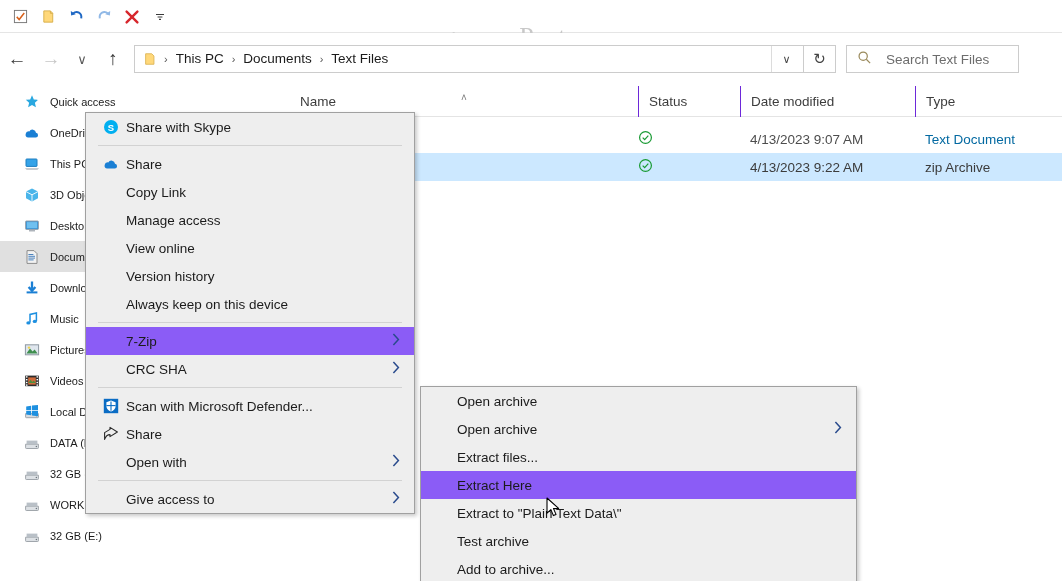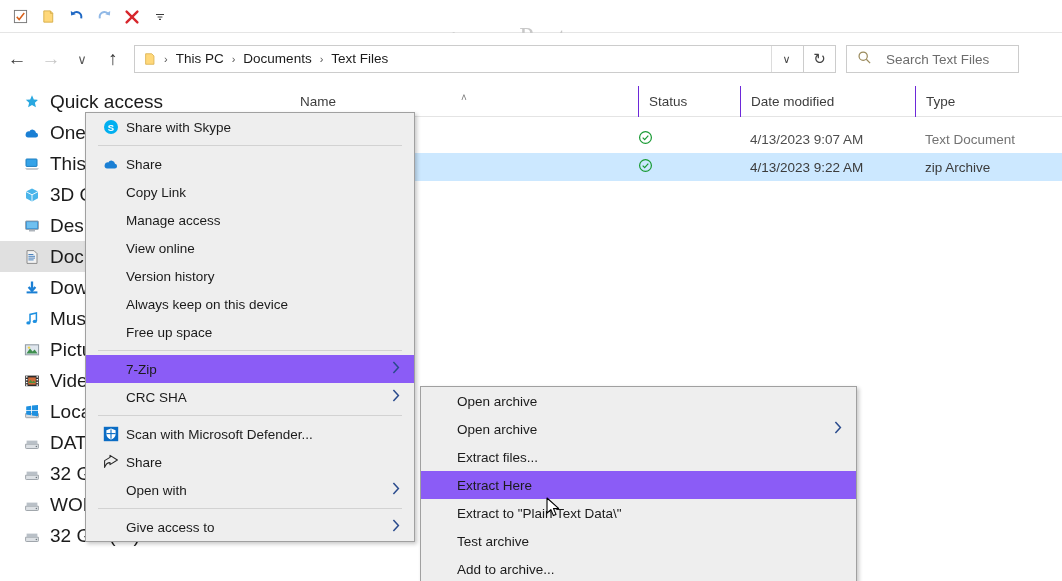--- a/index.html
+++ b/index.html
@@ -65,21 +65,21 @@
     display:flex; align-items:center; padding-left:10px; color:#6d6d6d; font-size:13.5px;
   }
   #searchbox .sicon { margin-right:14px; color:#8a7a4a; }
 
   
   #sidebar {
     position:absolute; left:0; top:86px; width:290px; height:495px;
     background:#ffffff; overflow:hidden;
   }
   .side-item {
-    height:31px; display:flex; align-items:center; padding-left:24px; font-size:19px; color:#1b1b1b;
+    height:31px; display:flex; align-items:center; padding-left:24px; font-size:11px; color:#1b1b1b;
     white-space:nowrap;
   }
   .side-item.sel { background:#e0e0e0; }
   .side-item .sico { width:26px; display:flex; align-items:center; justify-content:flex-start; }
 
   
   #listarea {
     position:absolute; left:290px; top:86px; width:772px; height:495px; background:#fff;
   }
   #colhdr {
@@ -380,21 +380,21 @@
 
   <div class="row" style="top:39px">
     <div class="cell" style="width:348px">Plain Text Data.txt</div>
     <div class="cell statusico" style="width:102px;padding-left:0">
       <svg width="15" height="15" viewBox="0 0 16 16">
           <circle cx="8" cy="8" r="6.3" fill="none" stroke="#1a9b35" stroke-width="1.3"></circle>
           <path d="M5 8.1 L7.1 10.3 L11 5.9" fill="none" stroke="#1a9b35" stroke-width="1.3"></path>
         </svg>
     </div>
     <div class="cell" style="width:175px;color:#4d4d4d">4/13/2023 9:07 AM</div>
-    <div class="cell" style="width:147px;color:#737373">Text Document</div>
+    <div class="cell" style="width:147px;color:#0369a1">Text Document</div>
   </div>
 
   <div class="row sel" style="top:67px">
     <div class="cell" style="width:348px">Plain Text Data.zip</div>
     <div class="cell statusico" style="width:102px;padding-left:0">
       <svg width="15" height="15" viewBox="0 0 16 16">
           <circle cx="8" cy="8" r="6.3" fill="none" stroke="#1a9b35" stroke-width="1.3"></circle>
           <path d="M5 8.1 L7.1 10.3 L11 5.9" fill="none" stroke="#1a9b35" stroke-width="1.3"></path>
         </svg>
     </div>
@@ -435,24 +435,20 @@
       <span class="mlbl">View online</span>
     </div>
     <div class="mi">
       <span class="mico"></span>
       <span class="mlbl">Version history</span>
     </div>
     <div class="mi">
       <span class="mico"></span>
       <span class="mlbl">Always keep on this device</span>
     </div>
-    <div class="mi">
-      <span class="mico"></span>
-      <span class="mlbl">Free up space</span>
-    </div>
     <div class="msep"></div>
     <div class="mi hot">
       <span class="mico"></span>
       <span class="mlbl">7-Zip</span>
       <span class="arrow"><svg width="8" height="13" viewBox="0 0 8 13">
           <path d="M1.4 1 L6.4 6.5 L1.4 12" stroke="#2a4b8d" stroke-width="1.5" fill="none"></path>
         </svg></span>
     </div>
     <div class="mi">
       <span class="mico"></span>

